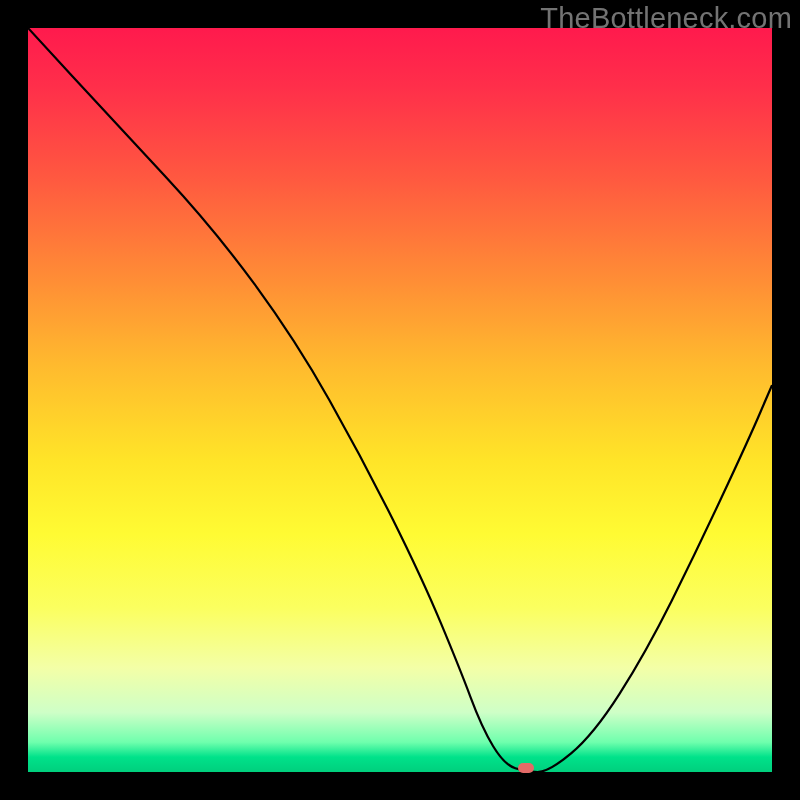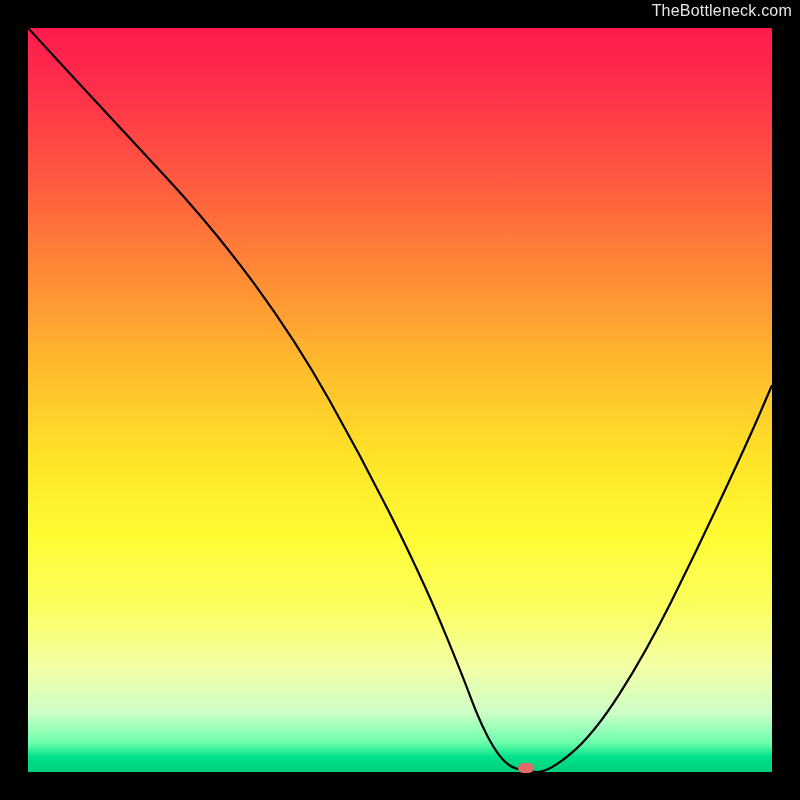--- a/index.html
+++ b/index.html
@@ -14,22 +14,22 @@
   .frame {
     position: relative;
     width: 800px;
     height: 800px;
     background: #000;
   }
   .watermark {
     position: absolute;
     top: 2px;
     right: 8px;
-    color: #e5e5e5;
-    font-size: 16px;
+    color: #737373;
+    font-size: 29px;
     font-weight: 500;
     letter-spacing: 0.2px;
     z-index: 10;
   }
   .plot {
     position: absolute;
     left: 28px;
     top: 28px;
     width: 744px;
     height: 744px;

